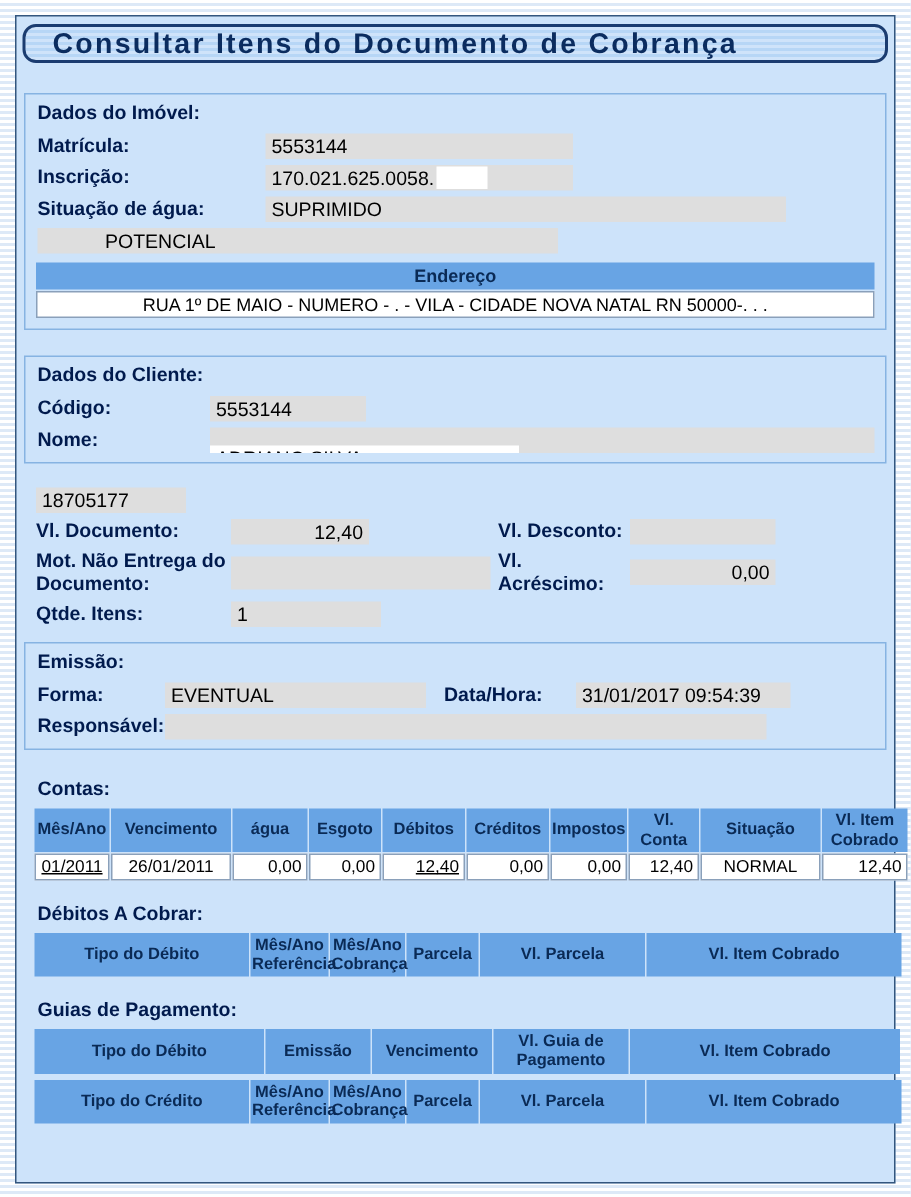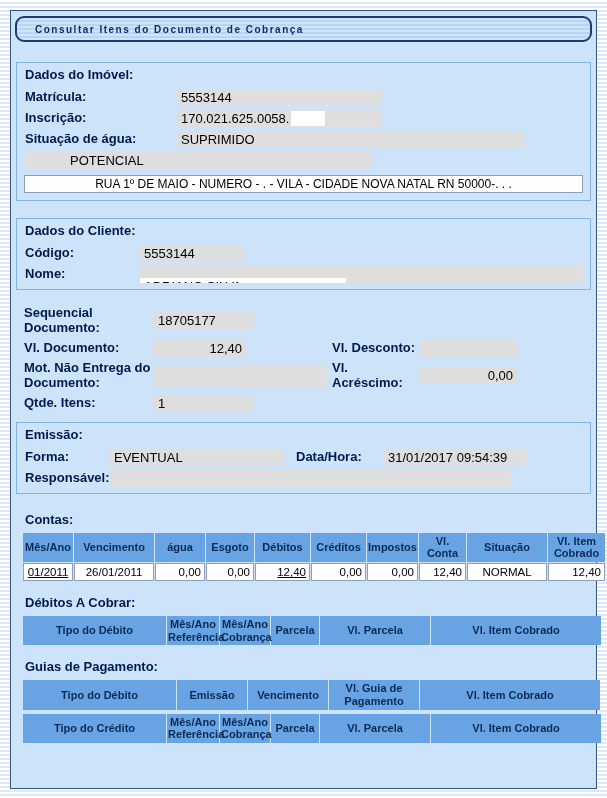--- a/index.html
+++ b/index.html
@@ -10,21 +10,21 @@
   }
   .window{
     position:absolute;left:10px;top:10px;width:587px;height:779px;
     box-sizing:border-box;background:#cde3fa;border:1px solid #33567e;
     padding:3px 4px;
   }
   .title-tab{
     margin:2px 0 0 0;height:26px;line-height:24px;box-sizing:border-box;
     border:2px solid #1b3c70;border-radius:9px;
     background:repeating-linear-gradient(180deg,#cfe3fa 0px,#cfe3fa 2px,#b7d6f6 2px,#b7d6f6 4px);
-    color:#0b2c5f;font-weight:bold;font-size:10px;letter-spacing:1.5px;
+    color:#0b2c5f;font-weight:bold;font-size:19px;letter-spacing:1.5px;
     padding-left:18px;
   }
   .section{
     border:1px solid #86b3e2;box-sizing:border-box;margin:0 1px;
     padding:2px 6px 6px 6px;
   }
   .section-title,.block-title{
     font-size:13px;font-weight:bold;color:#001a4d;padding:2px 0 3px 2px;
   }
   .block-title{padding-left:10px;}
@@ -78,20 +78,23 @@
     </div>
     <div class="frow">
       <span class="flabel" style="width:152px;">Situação de água:</span>
       <span class="ffield" style="width:347px;">SUPRIMIDO</span>
     </div>
     <div class="frow">
       <span class="ffield" style="width:347px;padding-left:45px;">POTENCIAL</span>
     </div>
     <table class="addr-table">
       <tbody>
+          <tr>
+            <th>Endereço</th>
+          </tr>
       <tr>
             <td>RUA 1º DE MAIO - NUMERO -  . - VILA - CIDADE NOVA NATAL RN 50000-. . .</td>
           </tr>
     </tbody>
       </table>
   </div>
 
   <div class="section" style="margin-top:17px;">
     <div class="section-title">Dados do Cliente:</div>
     <div class="frow">
@@ -103,21 +106,20 @@
       <span class="ffield" style="width:443px;padding:0;">
         <span class="white-part" style="width:206px;">
           <span>ADRIANO SILVA</span>
         </span>
       </span>
     </div>
   </div>
 
   <div style="margin:16px 0 0 7px;">
     <div class="frow">
-      <span class="flabel" style="width:130px;">Sequencial Documento:</span>
       <span class="ffield" style="width:100px;">18705177</span>
     </div>
     <div class="frow">
       <span class="flabel" style="width:130px;">Vl. Documento:</span>
       <span class="ffield right" style="width:92px;">12,40</span>
       <span class="spacer" style="width:86px;"></span>
       <span class="flabel" style="width:88px;">Vl. Desconto:</span>
       <span class="ffield right" style="width:97px;"></span>
     </div>
     <div class="frow" style="align-items:center;">

